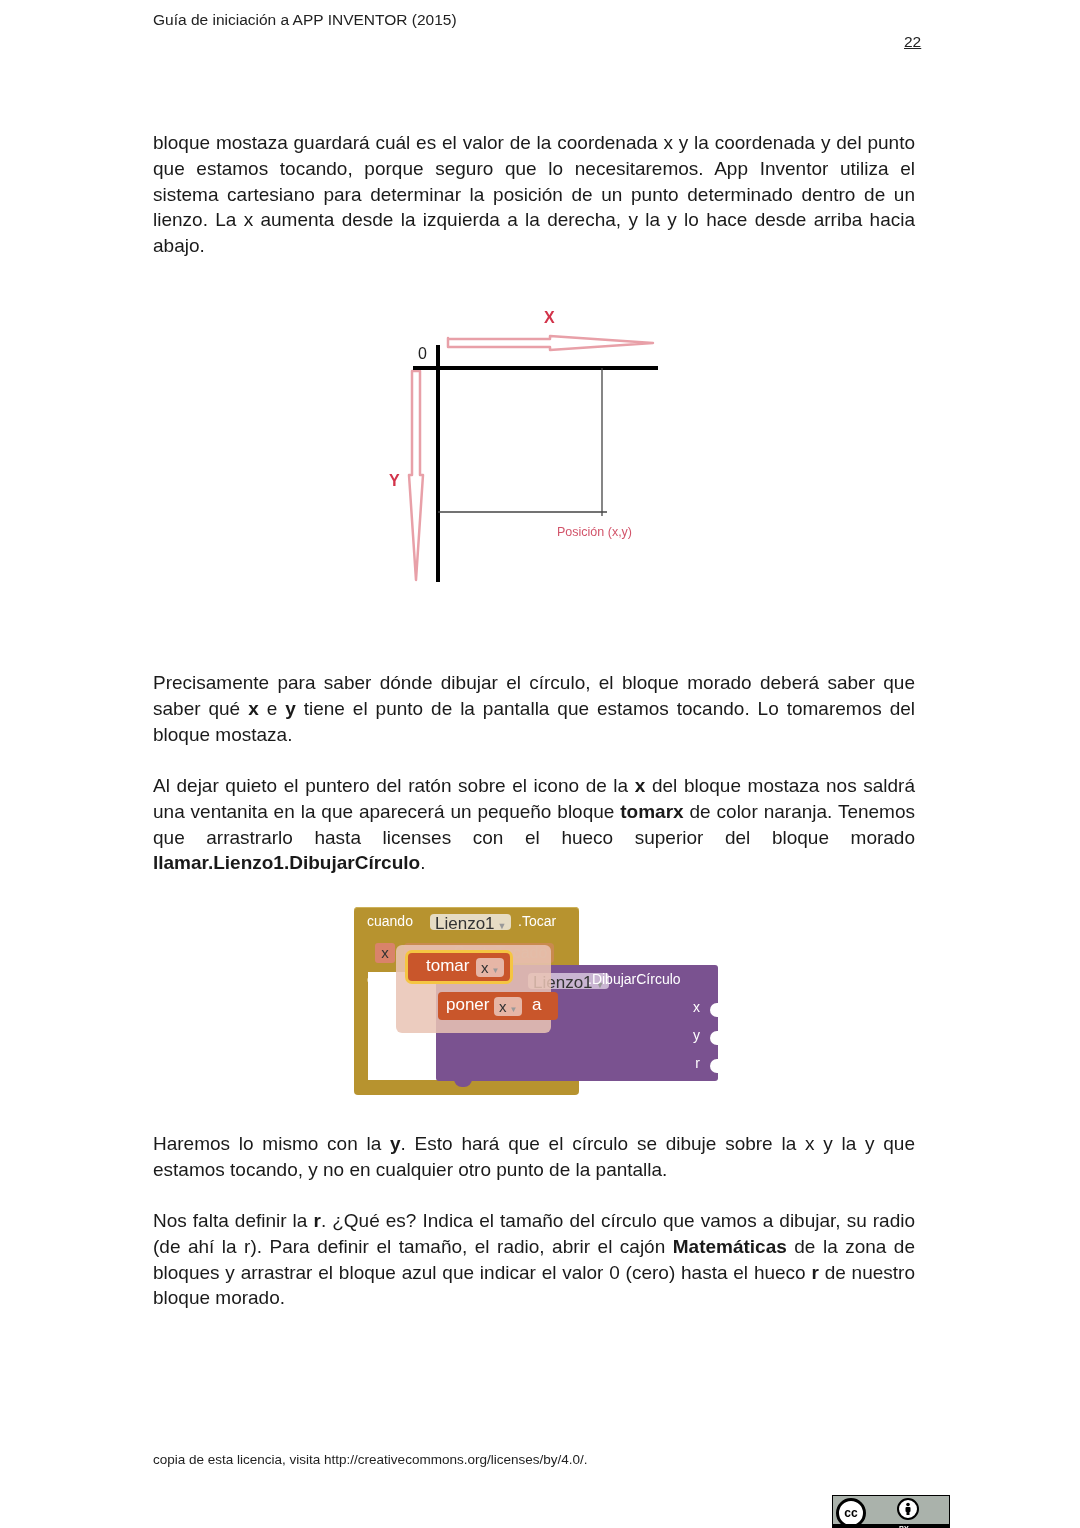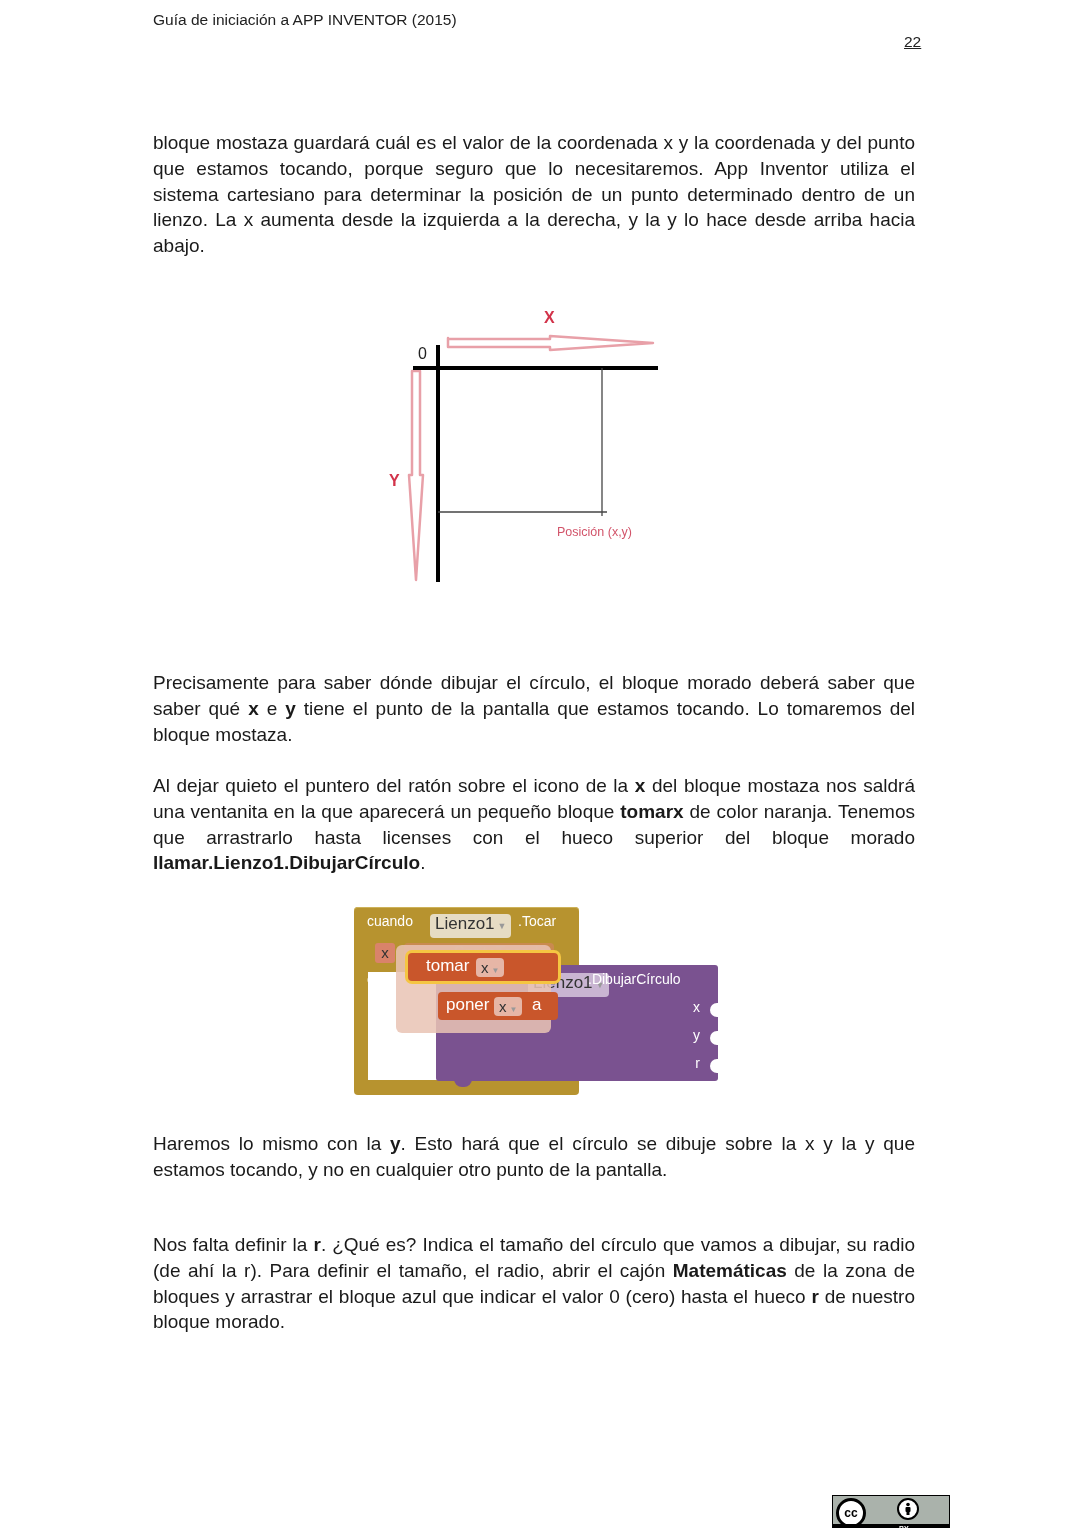--- a/index.html
+++ b/index.html
@@ -7,34 +7,34 @@
          font-family: "Liberation Sans", "DejaVu Sans", sans-serif; color: #1a1a1a; }
   .header-title { position: absolute; left: 153px; top: 11px; font-size: 15.5px; color: #222; }
   .page-number { position: absolute; left: 904px; top: 33px; font-size: 15.5px; color: #222; text-decoration: underline; }
   .para { position: absolute; left: 153px; width: 762px; font-size: 19px; line-height: 25.8px;
           text-align: justify; color: #1a1a1a; margin: 0; }
   .para b { font-weight: bold; }
   #p1 { top: 130px; }
   #p2 { top: 670px; }
   #p3 { top: 773px; }
   #p4 { top: 1131px; }
-  #p5 { top: 1208px; margin-top: 24px; }
+  #p5 { top: 1208px; }
 
   
   .diagram { position: absolute; left: 380px; top: 295px; width: 300px; height: 300px; }
   .diagram svg { width: 300px; height: 300px; display: block; }
 
   
   .blocks { position: absolute; left: 354px; top: 905px; width: 370px; height: 192px; }
   .mustard { position: absolute; left: 0; top: 2px; width: 225px; height: 188px; background: #b7932f;
              border-radius: 4px; box-shadow: inset 0 1px 0 #cdb25a; }
   .mustard .inner { position: absolute; left: 14px; top: 65px; width: 211px; height: 108px; background: #ffffff; }
   .lbl { position: absolute; color: #ffffff; font-size: 14px; white-space: nowrap; }
   .chip { position: absolute; background: #e6dcc4; color: #333; border-radius: 4px; font-size: 17px;
-          padding: 0 5px; height: 24px; line-height: 20px; white-space: nowrap; }
+          padding: 0 5px; height: 16px; line-height: 20px; white-space: nowrap; }
   .chip .dd { font-size: 9px; color: #999; margin-left: 3px; }
   .param-chip { position: absolute; left: 21px; top: 36px; width: 20px; height: 20px; background: #d9836a;
                 border-radius: 3px; color: #333; font-size: 15px; line-height: 20px; text-align: center; }
   .sprite-ghost { position: absolute; left: 50px; top: 36px; width: 150px; height: 20px; background: #d9836a;
                   opacity: .55; border-radius: 4px; color: #c79a90; font-size: 16px; line-height: 20px; padding-left: 50px; box-sizing: border-box; }
   .purple { position: absolute; left: 82px; top: 60px; width: 282px; height: 116px; background: #7a5290;
             border-radius: 3px; }
   .purple .tail { position: absolute; left: 18px; bottom: -6px; width: 18px; height: 8px; background: #7a5290; border-radius: 0 0 8px 8px; }
   .purple .socket { position: absolute; right: 0; width: 8px; height: 14px; background: #ffffff;
                     border-radius: 8px 0 0 8px; }
@@ -108,37 +108,38 @@
     <span class="socket" style="top:38px;"></span>
     <span class="lbl" style="right:18px;top:62px;">y</span>
     <span class="socket" style="top:66px;"></span>
     <span class="lbl" style="right:18px;top:90px;">r</span>
     <span class="socket" style="top:94px;"></span>
     <div class="tail"></div>
   </div>
 
   <div class="tooltip-panel"></div>
 
-  <div class="orange selected" style="left:54px;top:48px;width:102px;padding-left:48px;">
+  <div class="orange selected" style="left:54px;top:48px;width:102px;">
     <span class="t" style="left:18px;">tomar</span>
     <span class="c" style="left:68px;"><span>x</span><span class="dd">▼</span></span>
   </div>
 
   <div class="orange" style="left:64px;top:87px;width:120px;margin-left:20px;">
     <span class="t" style="left:8px;">poner</span>
     <span class="c" style="left:56px;"><span>x</span><span class="dd">▼</span></span>
     <span class="t" style="left:94px;">a</span>
   </div>
 </div>
 
 <p class="para" id="p4"><span>Haremos lo mismo con la </span><b>y</b><span>. Esto hará que el círculo se dibuje sobre la x y la y que estamos tocando, y no en cualquier otro punto de la pantalla.</span></p>
 
 <p class="para" id="p5"><span>Nos falta definir la </span><b>r</b><span>. ¿Qué es? Indica el tamaño del círculo que vamos a dibujar, su radio (de ahí la r). Para definir el tamaño, el radio, abrir el cajón </span><b>Matemáticas</b><span> de la zona de bloques y arrastrar el bloque azul que indicar el valor 0 (cero) hasta el hueco </span><b>r</b><span> de nuestro bloque morado.</span></p>
 
 <div class="footer-text">
+  <div>copia de esta licencia, visita http://creativecommons.org/licenses/by/4.0/.</div>
 </div>
 
 <div class="cc-badge">
   <div class="cc">cc</div>
   <div class="person">
     <svg width="18" height="18" viewBox="0 0 18 18" style="display:block">
       <circle cx="9" cy="4.5" r="1.8" fill="#000"></circle>
       <rect x="6.5" y="7" width="5" height="5" rx="1" fill="#000"></rect>
       <rect x="7.5" y="11" width="3" height="4" fill="#000"></rect>
     </svg>

